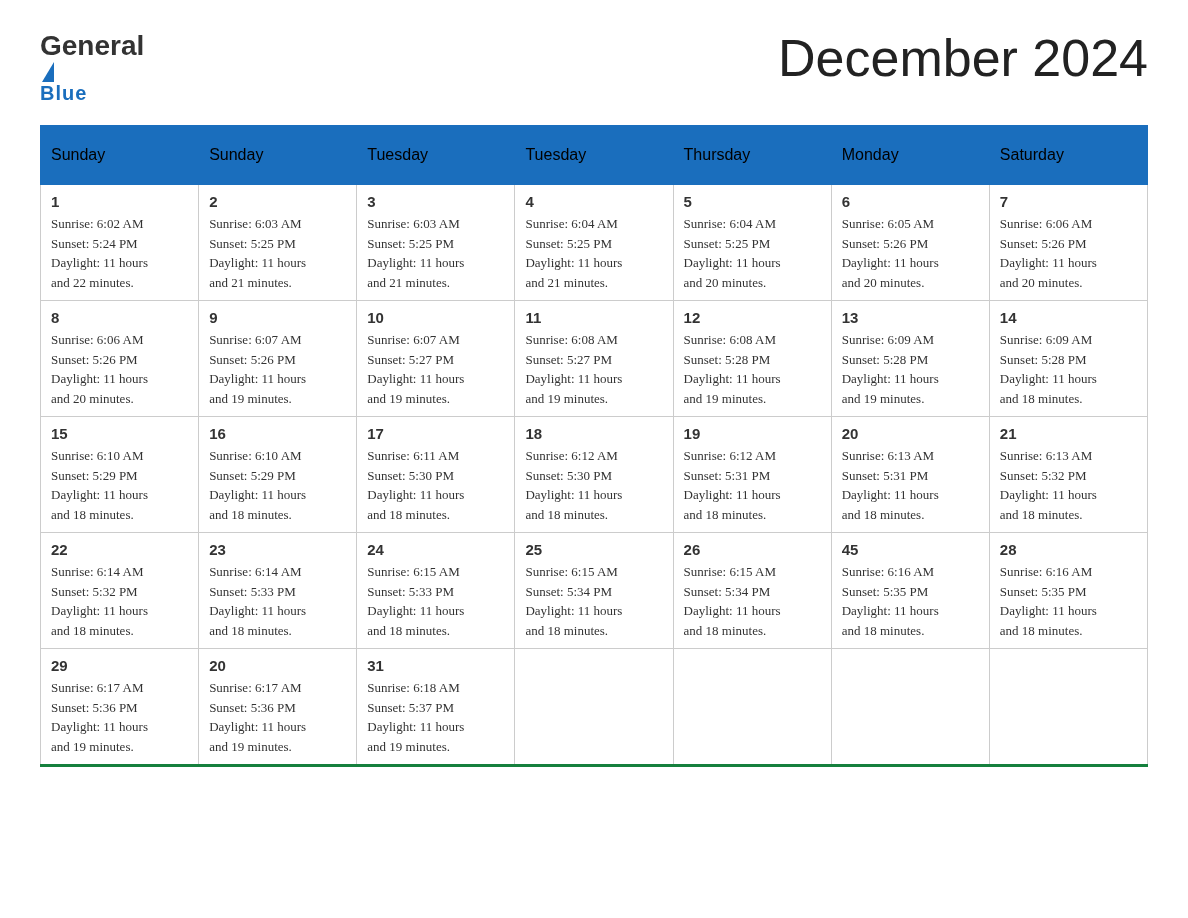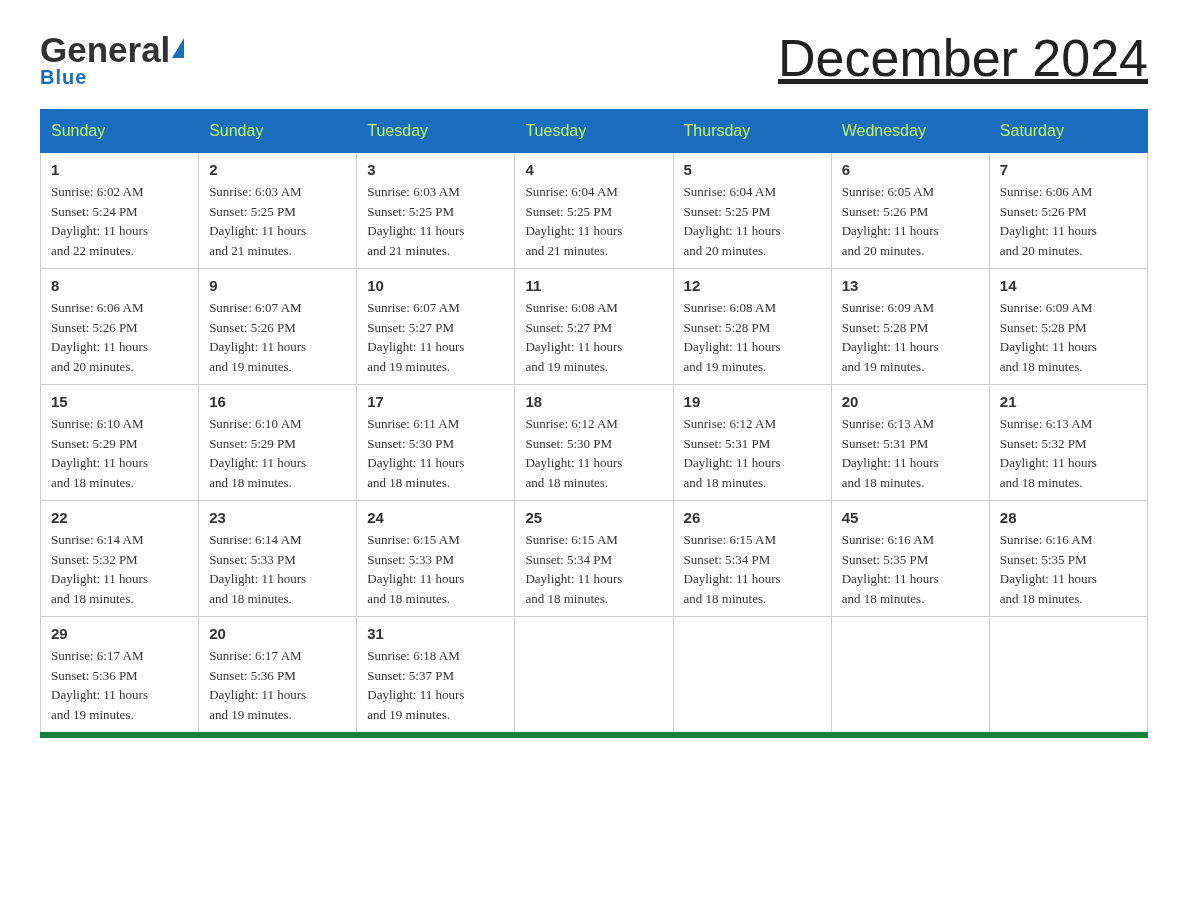--- a/index.html
+++ b/index.html
@@ -16,23 +16,23 @@
       align-items: flex-start;
       margin-bottom: 20px;
     }
     .logo {
       display: flex;
       flex-direction: column;
       align-items: flex-start;
     }
     .logo-text {
       display: flex;
-      align-items: center;
-      font-size: 35px;
+      font-size: 28px;
       font-weight: bold;
+      flex-direction: column;
     }
     .logo-general {
       color: #333;
     }
     .logo-triangle {
       width: 0;
       height: 0;
       border-left: 12px solid transparent;
       border-right: 0px solid transparent;
       border-bottom: 20px solid #1a6ebd;
@@ -47,38 +47,37 @@
       margin-top: -4px;
     }
     .title-section {
       text-align: right;
     }
     .month-title {
       font-size: 52px;
       font-weight: normal;
       color: #222;
       line-height: 1.1;
-      text-decoration: underline;
     }
     .location-title {
       font-size: 22px;
       color: #555;
       margin-top: 4px;
     }
     .calendar-table {
       width: 100%;
       border-collapse: collapse;
       border: 1px solid #aaa;
     }
     .calendar-table th {
       background-color: #1a6ebd;
-      color: #bef264;
+      color: #000000;
       font-size: 16px;
       font-weight: normal;
-      padding: 12px 10px;
+      padding: 20px 10px;
       text-align: left;
       border: 1px solid #1a6ebd;
     }
     .calendar-table td {
       vertical-align: top;
       padding: 8px 10px;
       border: 1px solid #ccc;
       font-size: 13px;
       color: #333;
       width: 14.28%;
@@ -96,21 +95,21 @@
       color: #333;
       font-family: Liberation Serif, serif;
     }
     .empty-cell {
       background: #fff;
     }
     tr td:first-child {
       border-left: 1px solid #ccc;
     }
     .calendar-table tr:last-child td {
-      border-bottom: 6px solid #15803d;
+      border-bottom: 3px solid #15803d;
       margin-left: 35px;
     }
   </style>
 </head>
 <body>
 
 <div class="header">
   <div class="logo">
     <div class="logo-text">
       <span class="logo-general">General</span>
@@ -124,21 +123,21 @@
 </div>
 
 <table class="calendar-table">
   <thead>
     <tr>
       <th>Sunday</th>
       <th>Sunday</th>
       <th>Tuesday</th>
       <th>Tuesday</th>
       <th>Thursday</th>
-      <th>Wednesday</th>
+      <th>Monday</th>
       <th>Saturday</th>
     </tr>
   </thead>
   <tbody id="calendar-body">
   <tr>
         <td>
           <span class="day-number">1</span>
           <div class="day-info">Sunrise: 6:02 AM<br>Sunset: 5:24 PM<br>Daylight: 11 hours<br>and 22 minutes.</div>
         </td>
         <td>

